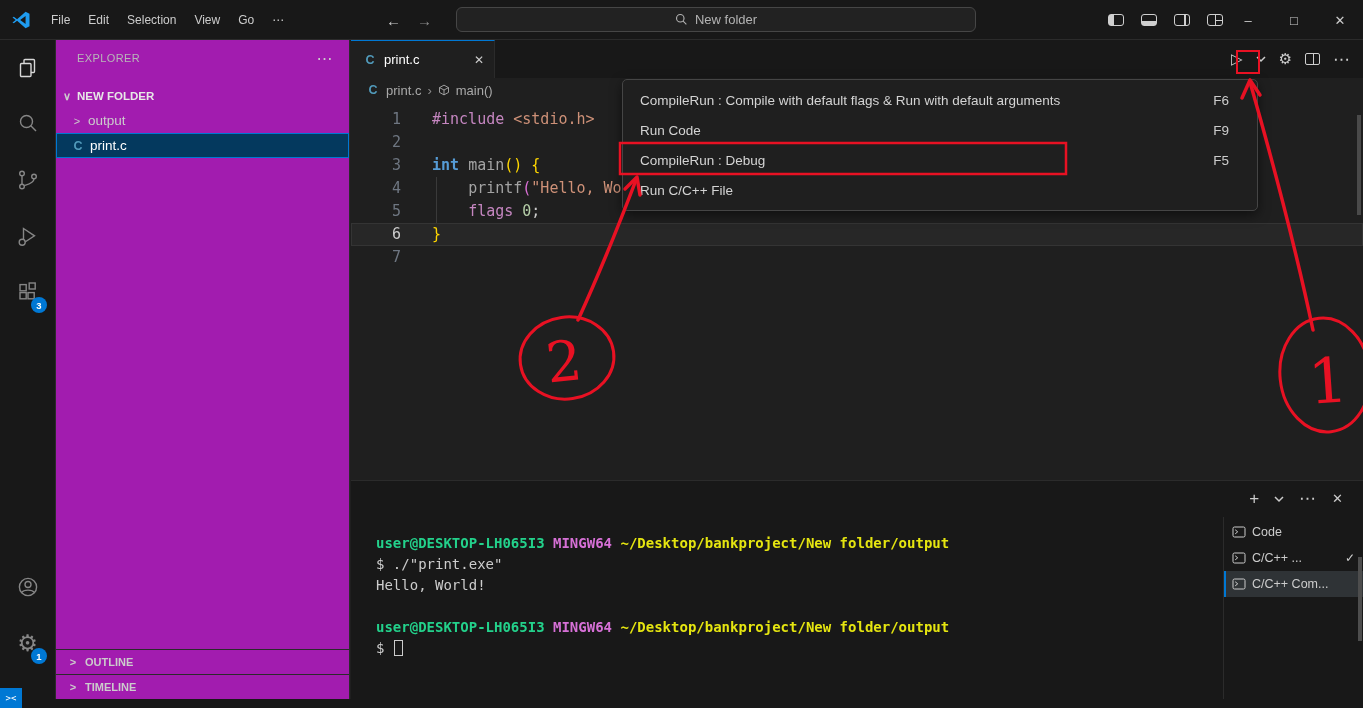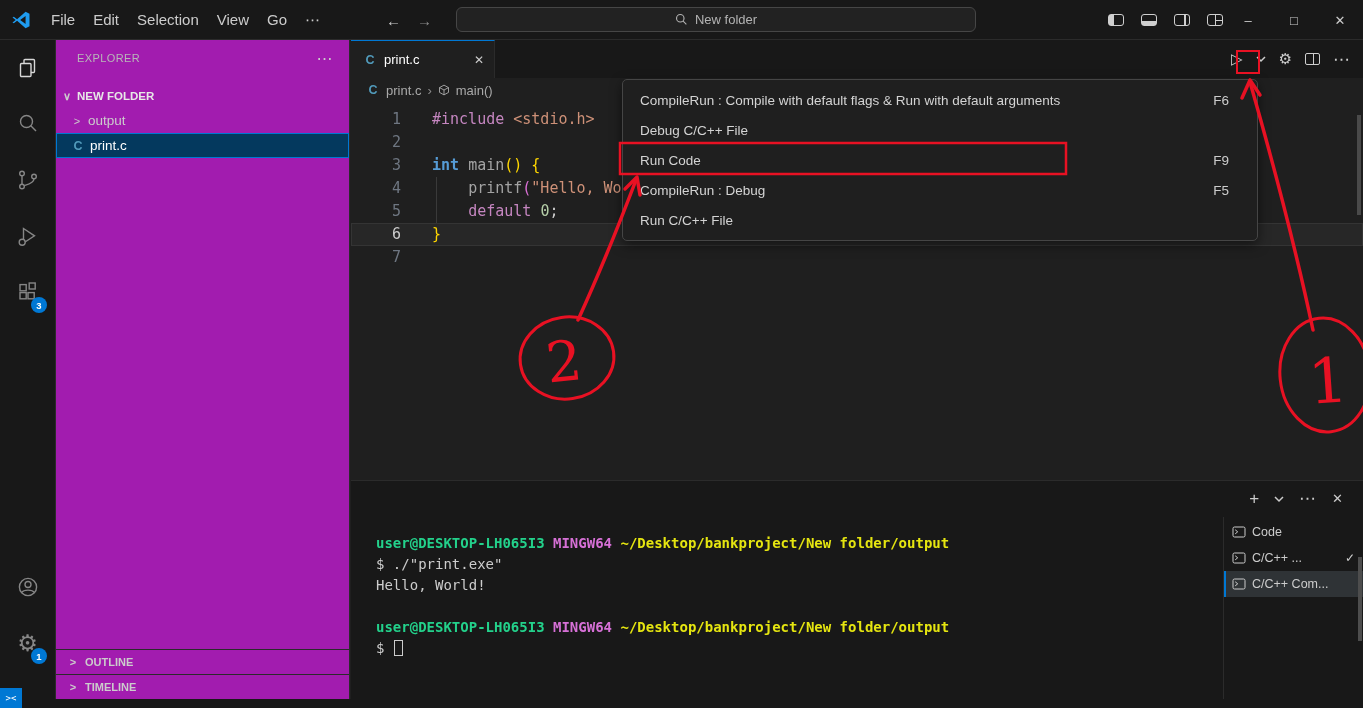--- a/index.html
+++ b/index.html
@@ -9,21 +9,21 @@
     background:#1f1f1f;
     font-family:"Liberation Sans", sans-serif;
     color:#cccccc;
     font-size:13px;
   }
 
   
   .titlebar { position:absolute; left:0; top:0; width:1363px; height:40px; background:#181818; border-bottom:1px solid #2b2b2b; z-index:10; }
   .vslogo { position:absolute; left:11px; top:10px; width:20px; height:20px; }
   .menubar { position:absolute; left:42px; top:0; height:40px; display:flex; align-items:center; }
-  .menu-item { padding:0 9px; height:26px; line-height:26px; border-radius:5px; color:#cccccc; font-size:15px; }
+  .menu-item { padding:0 9px; height:26px; line-height:26px; border-radius:5px; color:#cccccc; font-size:12px; }
   .nav-arrows { position:absolute; left:386px; top:0; height:40px; display:flex; align-items:center; gap:16px; font-size:15px; }
   .nav-fwd { color:#8a8a8a; }
   .searchbox { position:absolute; left:456px; top:7px; width:520px; height:25px; background:#222222; border:1px solid #464646; border-radius:6px; display:flex; align-items:center; justify-content:center; gap:7px; color:#b3b3b3; font-size:13px; }
   .layout-icons { position:absolute; right:140px; top:0; height:40px; display:flex; align-items:center; gap:17px; }
   .li { width:16px; height:12.5px; border:1.2px solid #cfcfcf; border-radius:3px; position:relative; display:inline-block; }
   .li-left::before  { content:""; position:absolute; left:0; top:0; bottom:0; width:5px; background:#cfcfcf; }
   .li-bottom::before{ content:""; position:absolute; left:0; right:0; bottom:0; height:4px; background:#cfcfcf; }
   .li-right::before { content:""; position:absolute; right:3.5px; top:0; bottom:0; width:1.2px; background:#cfcfcf; }
   .li-grid::before  { content:""; position:absolute; left:50%; top:0; bottom:0; width:1.2px; background:#cfcfcf; }
   .li-grid::after   { content:""; position:absolute; left:50%; right:0; top:50%; height:1.2px; background:#cfcfcf; }
@@ -275,45 +275,41 @@
         <div class="code-row">
           <span class="ln">3</span>
           <span class="ct"><span class="tk-kw">int</span><span> </span><span class="tk-fn">main</span><span class="tk-br1">()</span><span> </span><span class="tk-br1">{</span></span>
         </div>
         <div class="code-row">
           <span class="ln">4</span>
           <span class="ct"><span>    </span><span class="tk-fn">printf</span><span class="tk-br2">(</span><span class="tk-str">"Hello, World!\n"</span><span class="tk-br2">)</span><span class="tk-pun">;</span></span>
         </div>
         <div class="code-row">
           <span class="ln">5</span>
-          <span class="ct"><span>    </span><span class="tk-kw2">default</span><span> </span><span class="tk-num">0</span><span class="tk-pun">;</span></span>
+          <span class="ct"><span>    </span><span class="tk-kw2">flags</span><span> </span><span class="tk-num">0</span><span class="tk-pun">;</span></span>
         </div>
         <div class="code-row current">
           <span class="ln">6</span>
           <span class="ct"><span class="tk-br1">}</span></span>
         </div>
         <div class="code-row">
           <span class="ln">7</span>
           <span class="ct"></span>
         </div>
       </div>
     <div class="indent-guide"></div>
   </div>
   <div class="editor-scrollbar"></div>
 </div>
 
 <div class="run-menu">
   <div id="run-menu-items">
       <div class="rm-item">
         <span class="rm-label">CompileRun : Compile with default flags &amp; Run with default arguments</span>
         <span class="rm-key">F6</span>
-      </div>
-      <div class="rm-item">
-        <span class="rm-label">Debug C/C++ File</span>
-        <span class="rm-key"></span>
       </div>
       <div class="rm-item">
         <span class="rm-label">Run Code</span>
         <span class="rm-key">F9</span>
       </div>
       <div class="rm-item">
         <span class="rm-label">CompileRun : Debug</span>
         <span class="rm-key">F5</span>
       </div>
       <div class="rm-item">

